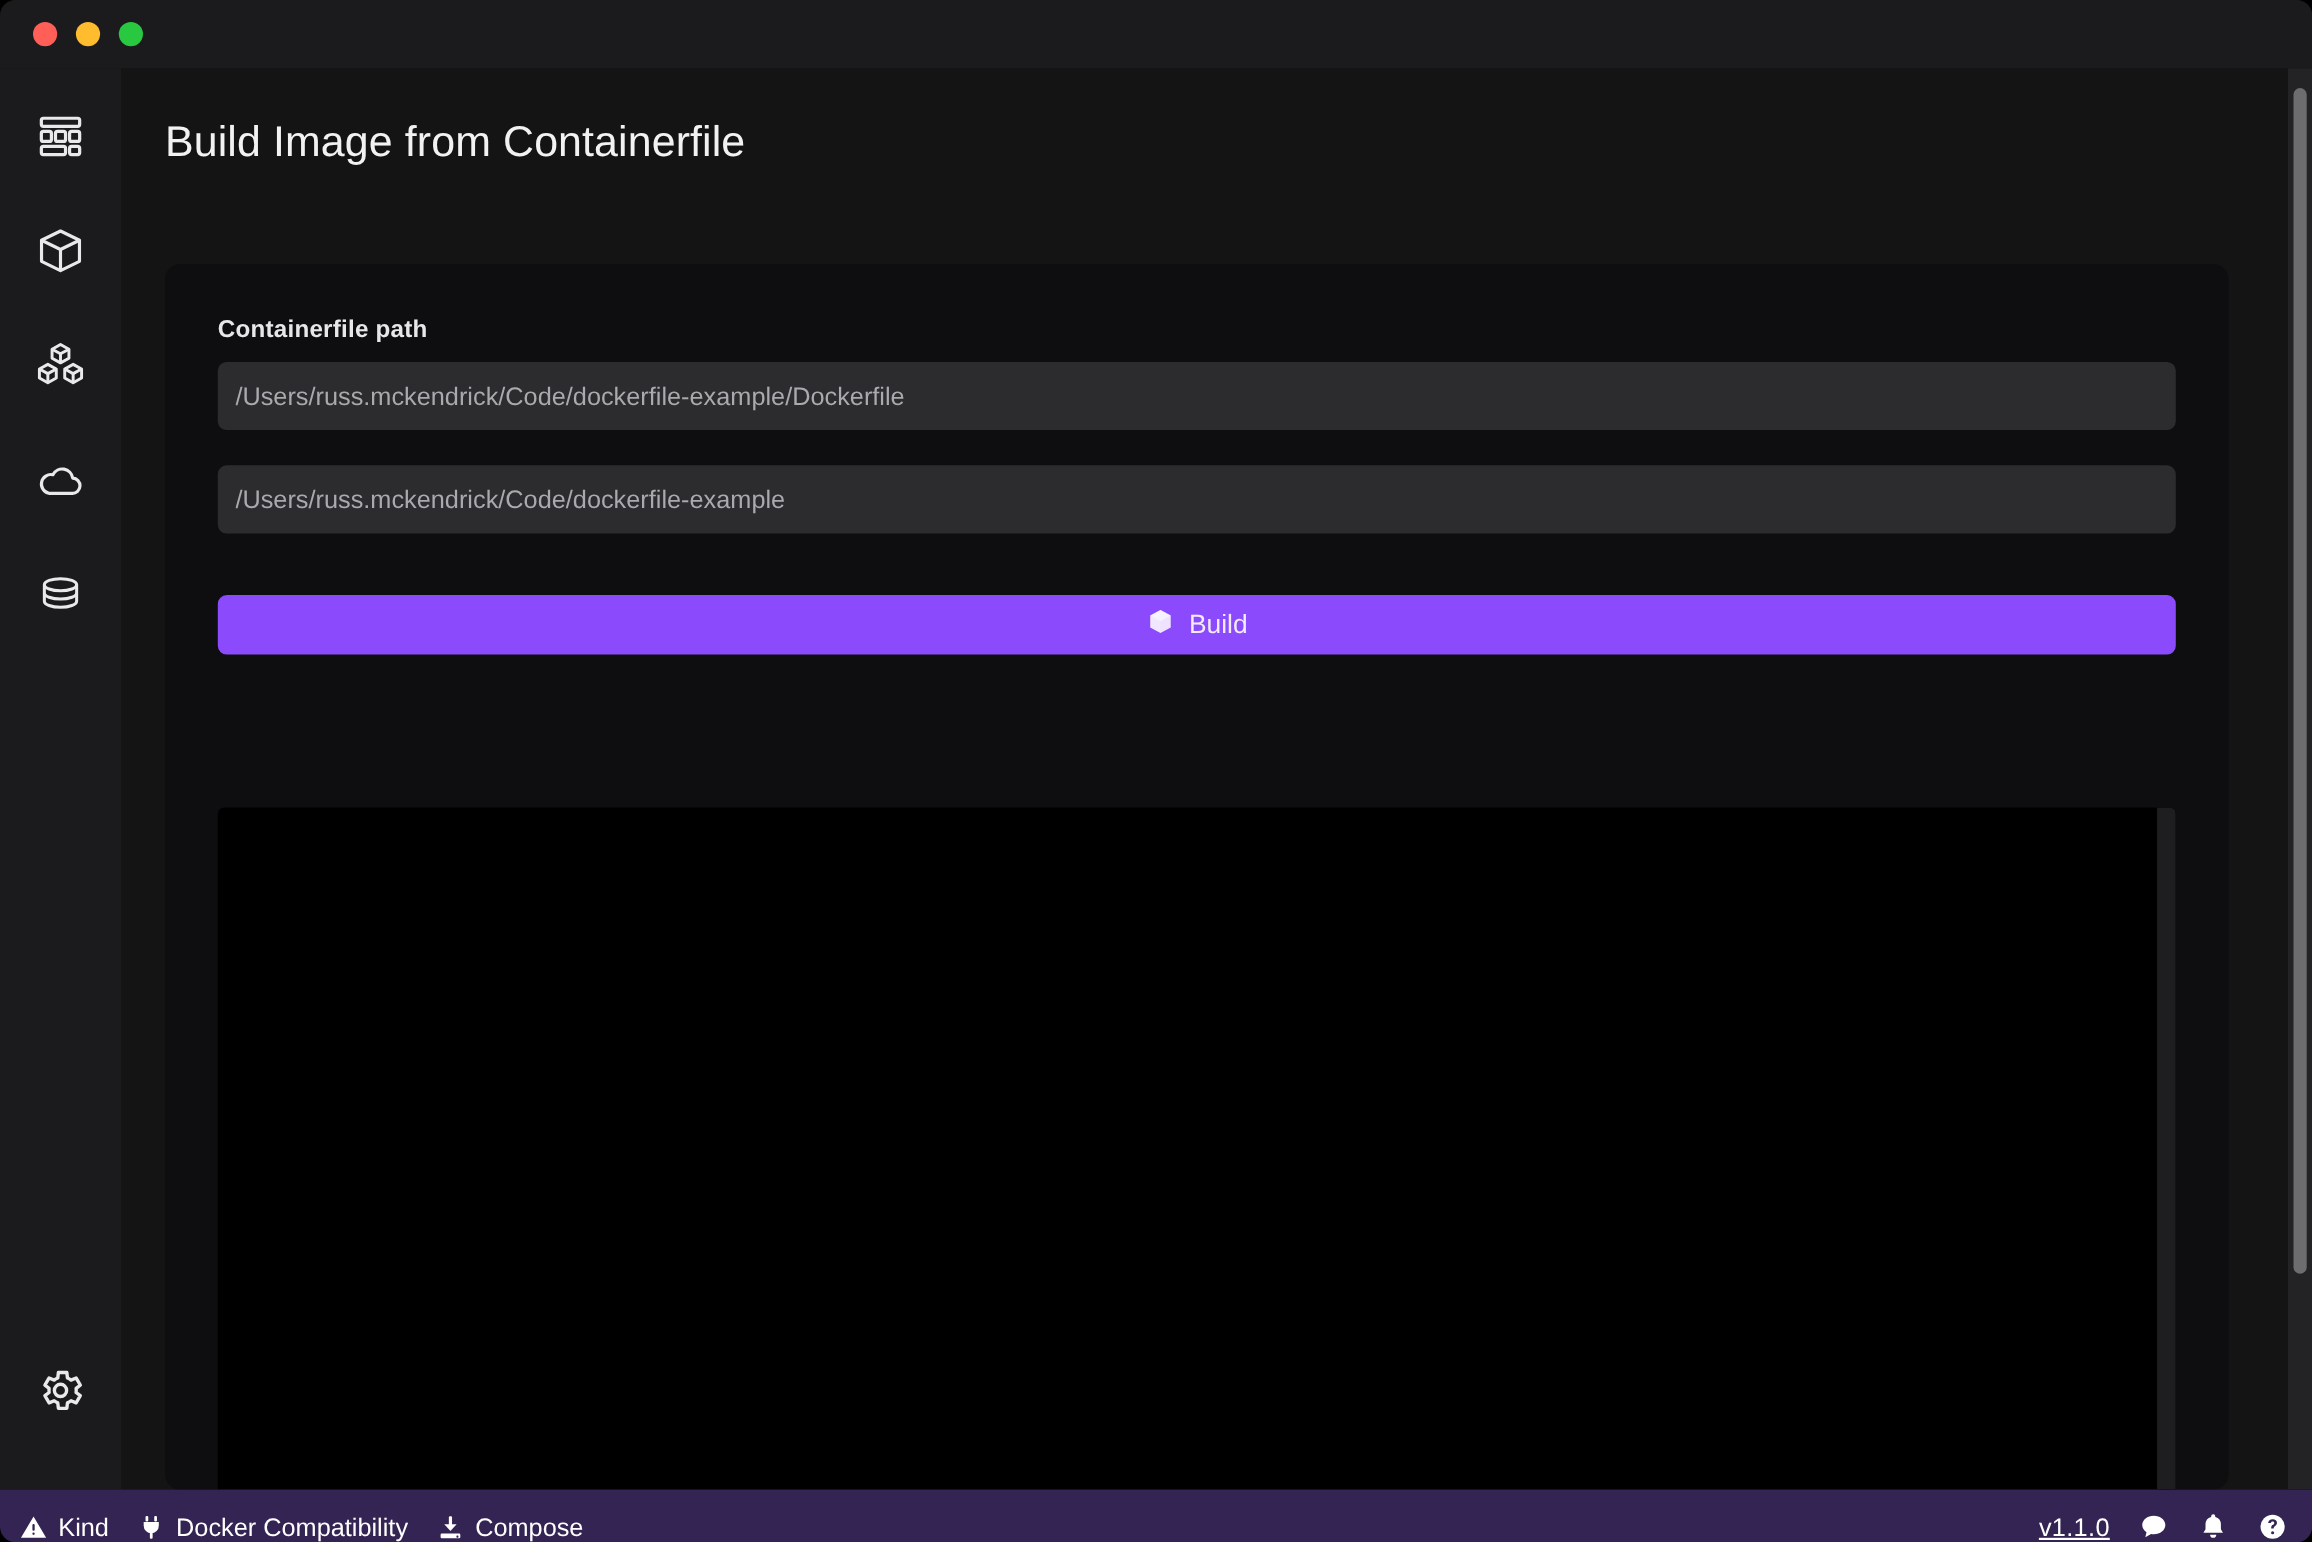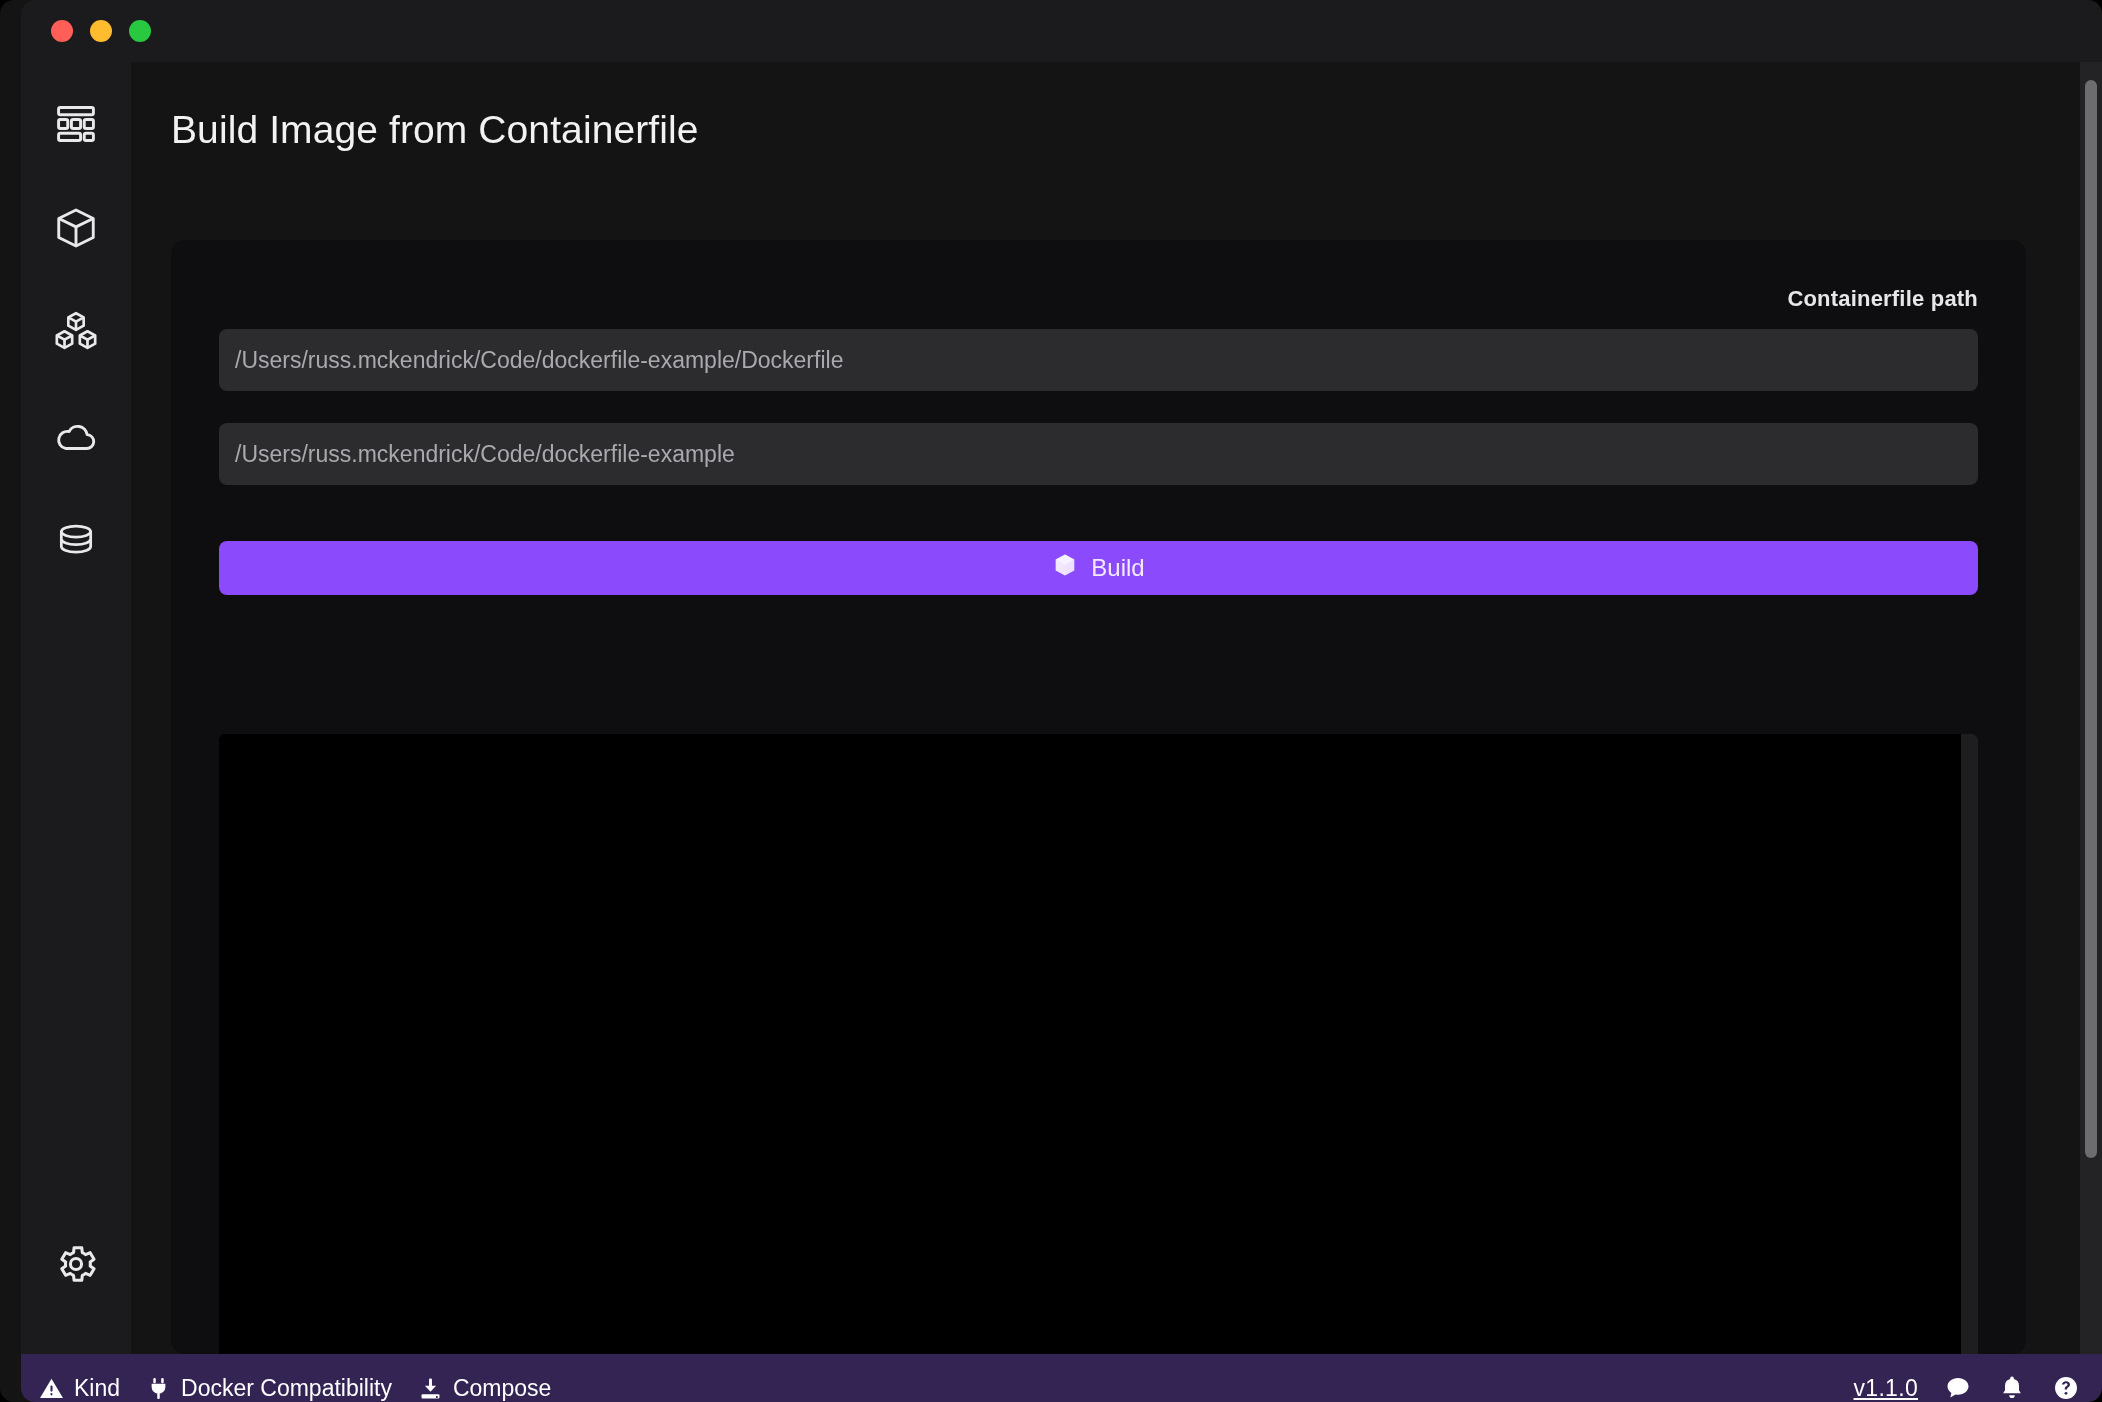--- a/index.html
+++ b/index.html
@@ -7,21 +7,21 @@
     width: 2102px; height: 1402px;
     background: #000;
     font-family: "Liberation Sans", sans-serif;
     overflow: hidden;
   }
   .window {
     position: absolute; inset: 0;
     background: #141415;
     border-radius: 14px;
     overflow: hidden;
-    display: flex; flex-direction: column; padding-left: 21px;
+    display: flex; flex-direction: column;
   }
   
   .titlebar {
     height: 62px; flex: 0 0 62px;
     background: #1b1b1d;
     display: flex; align-items: center;
     padding-left: 30px;
     gap: 17px;
     border-top-left-radius: 14px;
     border-top-right-radius: 14px;
@@ -75,21 +75,20 @@
     border-radius: 14px;
     padding: 46px 48px 0 48px;
     overflow: hidden;
   }
   .field-label {
     color: #e7e7e9;
     font-size: 22px;
     font-weight: 700;
     margin-bottom: 17px;
     letter-spacing: .2px;
-    text-align: right;
   }
   .field-input {
     width: 100%;
     height: 62px;
     background: #2c2c2f;
     border: none;
     border-radius: 8px;
     color: #a9a9ae;
     font-size: 23px;
     font-family: "Liberation Sans", sans-serif;

